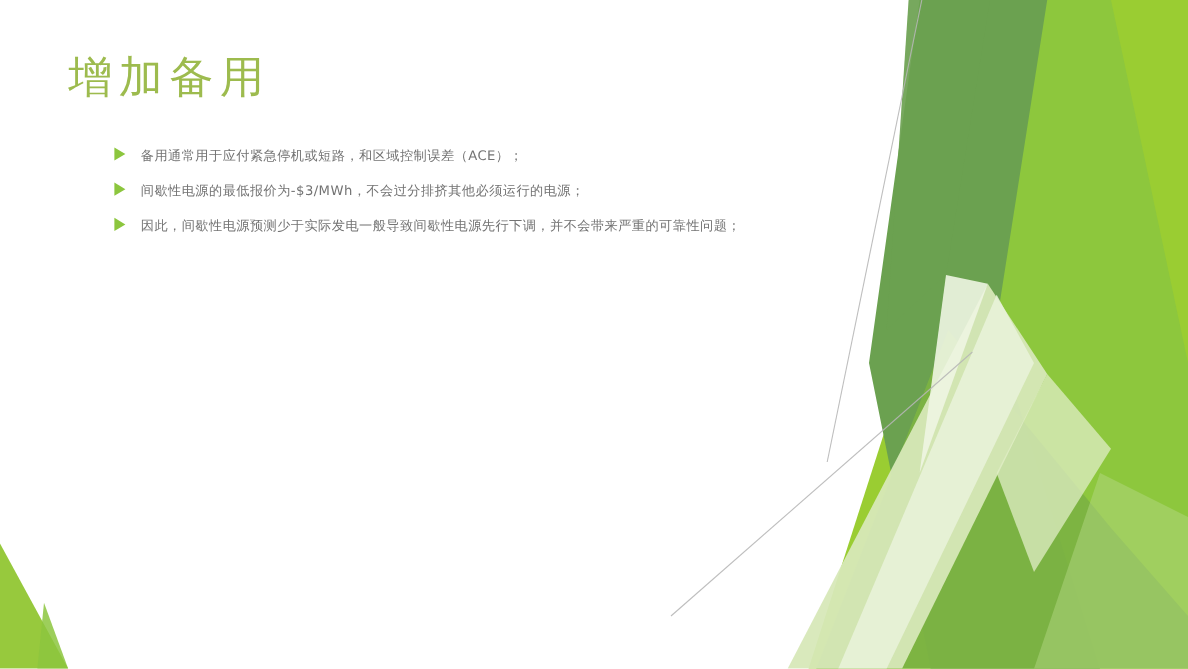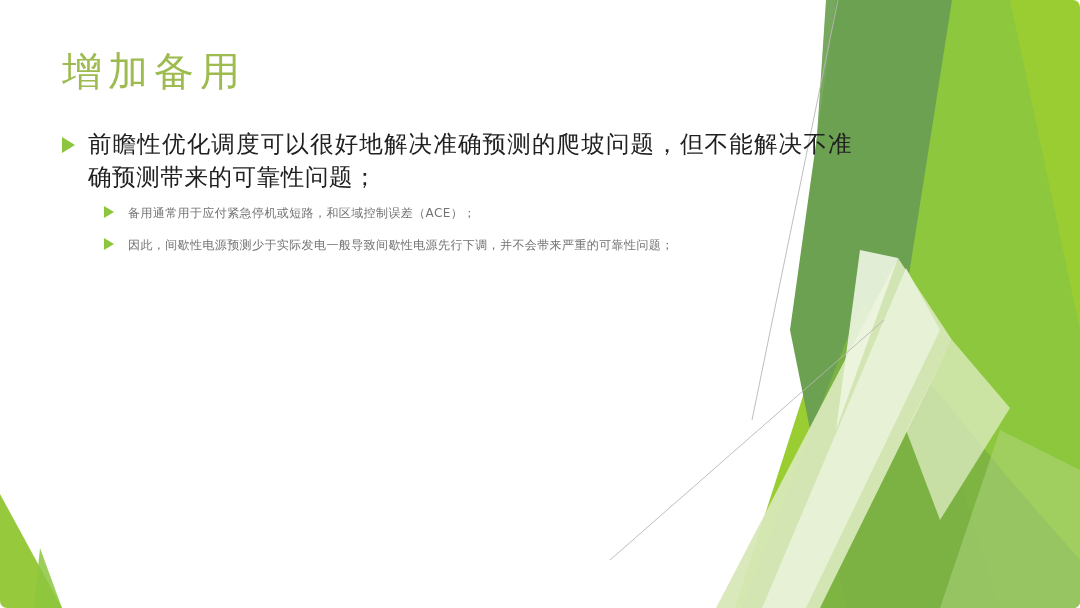--- a/index.html
+++ b/index.html
@@ -7,21 +7,20 @@
     padding: 0;
     background: #ffffff;
   }
   #slide {
     position: relative;
     width: 1080px;
     height: 608px;
     background: #ffffff;
     overflow: hidden;
     font-family: "DejaVu Sans", "Liberation Sans", sans-serif;
-    border-radius: 7px;
   }
 
   
   #bg-art {
     position: absolute;
     inset: 0;
     width: 1080px;
     height: 608px;
     pointer-events: none;
   }
@@ -145,38 +144,38 @@
     <line x1="838" y1="0" x2="752" y2="420" stroke="#b7b7b7" stroke-width="1" opacity="0.9"></line>
     <line x1="884" y1="320" x2="610" y2="560" stroke="#b7b7b7" stroke-width="1" opacity="0.9"></line>
   </svg>
 
   <div id="title-block">
     <div id="slide-title">增加备用</div>
   </div>
 
   <div id="body-block">
 
-    <div class="bullet-row lvl1">
-      <span class="marker">
-          <i class="tri-lg"></i>
-        </span>
-      <span class="txt">前瞻性优化调度可以很好地解决准确预测的爬坡问题，但不能解决不准确预测带来的可靠性问题；</span>
-    </div>
 
 
     <div class="bullet-row lvl2">
       <span class="marker">
           <i class="tri-sm"></i>
         </span>
       <span class="txt">备用通常用于应付紧急停机或短路，和区域控制误差（ACE）；</span>
     </div>
 
 
 
 
+    <div class="bullet-row lvl2">
+      <span class="marker">
+          <i class="tri-sm"></i>
+        </span>
+      <span class="txt">间歇性电源的最低报价为-$3/MWh，不会过分排挤其他必须运行的电源；</span>
+    </div>
 
     <div class="bullet-row lvl2">
       <span class="marker">
           <i class="tri-sm"></i>
         </span>
       <span class="txt">因此，间歇性电源预测少于实际发电一般导致间歇性电源先行下调，并不会带来严重的可靠性问题；</span>
     </div>
 
   </div>
 </div>

